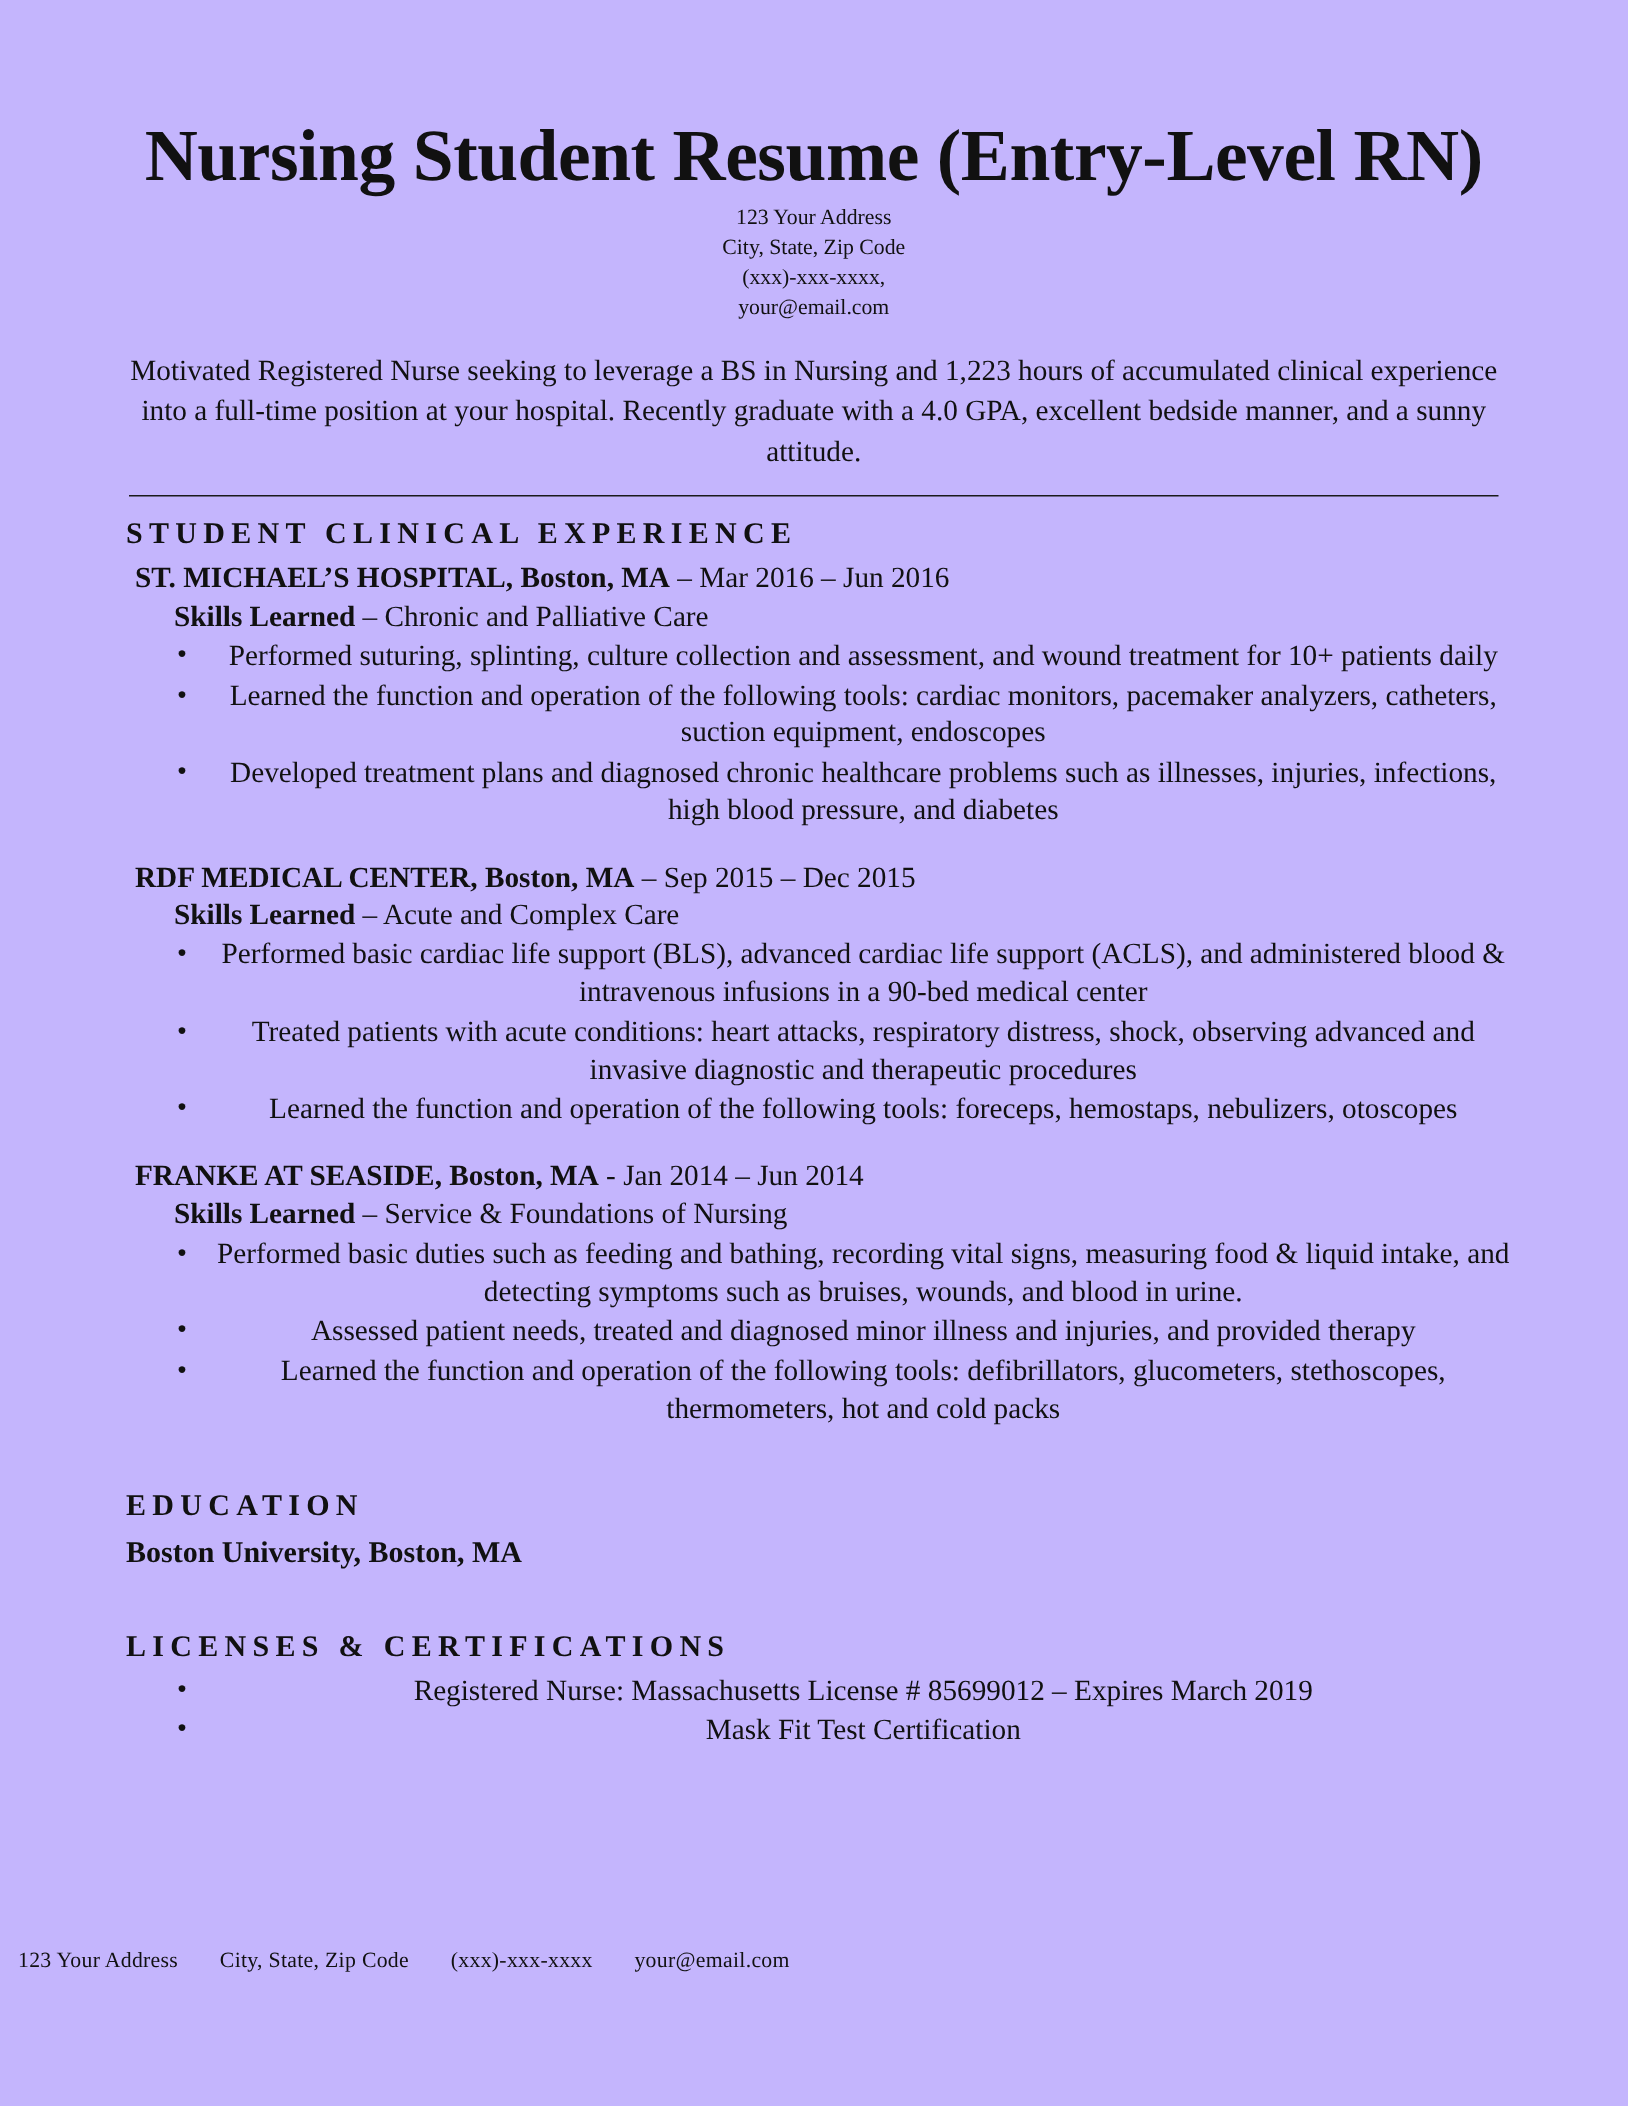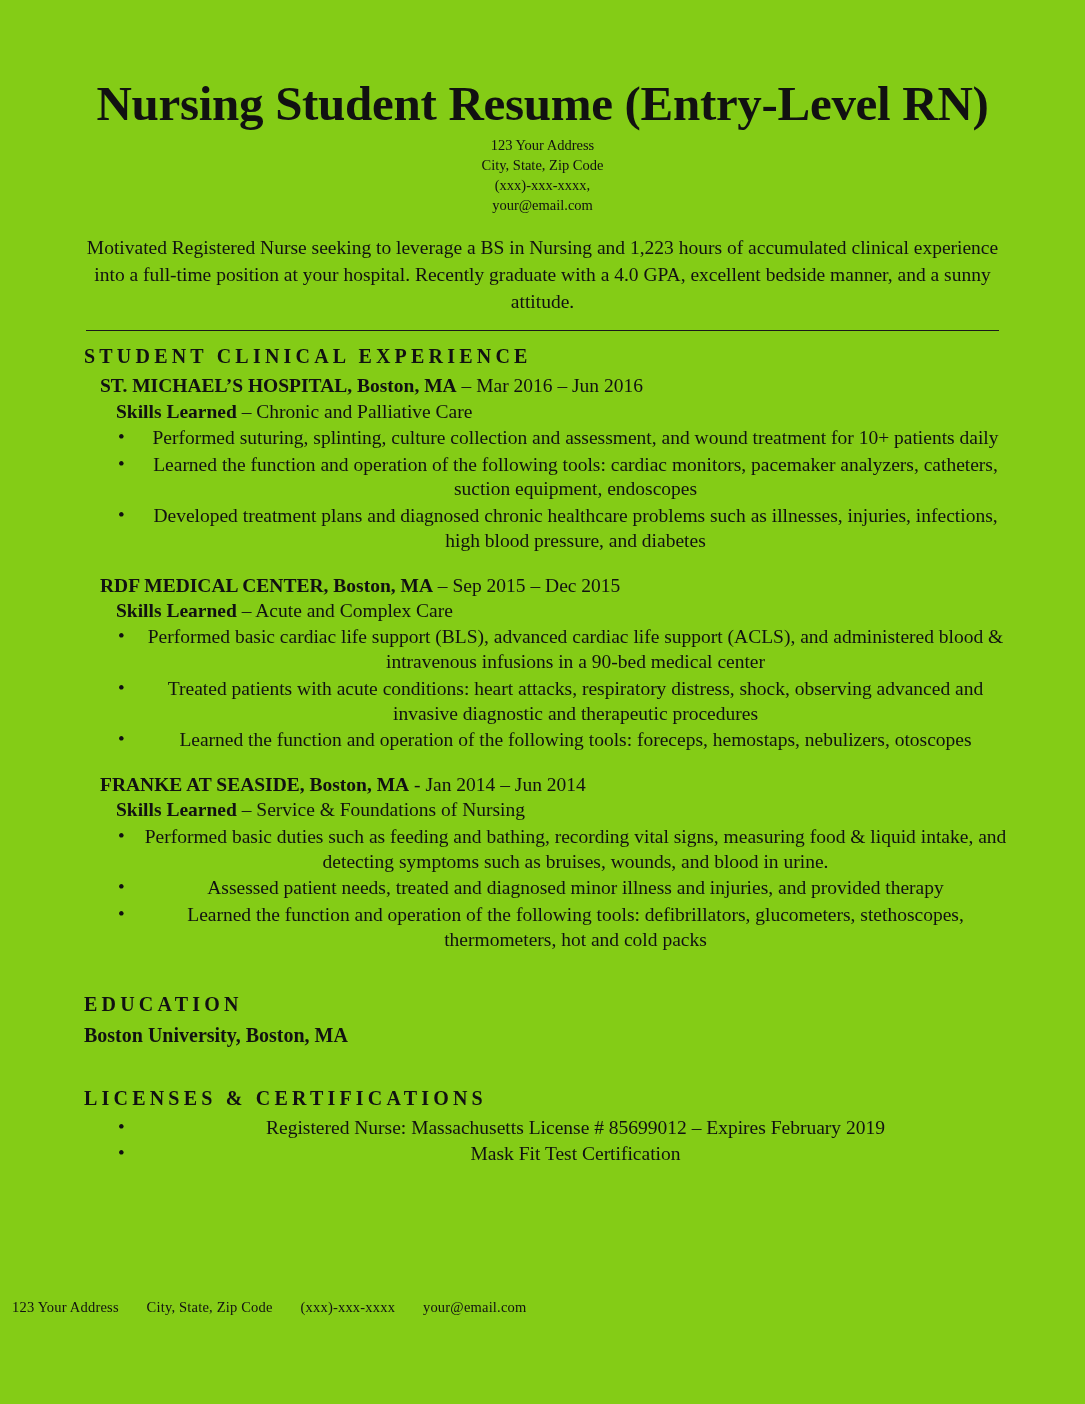--- a/index.html
+++ b/index.html
@@ -10,21 +10,21 @@
   body {
     width: 1085px;
     height: 1404px;
     font-family: "Liberation Serif", serif;
     color: #111111;
   }
   .page {
     position: relative;
     width: 1085px;
     height: 1404px;
-    background: #84cc16;
+    background: #c4b5fd;
     box-sizing: border-box;
     padding: 60px 78px 0 78px;
   }
   .resume-title {
     text-align: center;
     font-family: "Liberation Serif", serif;
     font-weight: bold;
     font-size: 49px;
     line-height: 1.05;
     letter-spacing: -0.3px;
@@ -52,21 +52,21 @@
     font-size: 20px;
     letter-spacing: 4.2px;
     margin: 12px 0 6px 6px;
   }
   .job {
     margin-bottom: 10px;
   }
   .job-header {
     font-size: 19.5px;
     line-height: 1.25;
-    margin-left: 22px;
+    margin-left: 12px;
   }
   .job-header .employer {
     font-weight: bold;
   }
   .skills-line {
     font-size: 19.5px;
     line-height: 1.3;
     margin-left: 38px;
   }
   .skills-line .skills-label {
@@ -192,21 +192,21 @@
 
   <div class="spacer-md"></div>
 
   <div class="section-heading">EDUCATION</div>
   <div class="edu-school">Boston University, Boston, MA</div>
 
   <div class="spacer-md"></div>
 
   <div class="section-heading">LICENSES &amp; CERTIFICATIONS</div>
   <ul class="bullets cert-list">
-    <li>Registered Nurse: Massachusetts License # 85699012 – Expires February 2019</li>
+    <li>Registered Nurse: Massachusetts License # 85699012 – Expires March 2019</li>
     <li>Mask Fit Test Certification</li>
   </ul>
 
   <div class="footer">
     <span>123 Your Address</span>
     <span>City, State, Zip Code</span>
     <span>(xxx)-xxx-xxxx</span>
     <span>your@email.com</span>
   </div>
 

